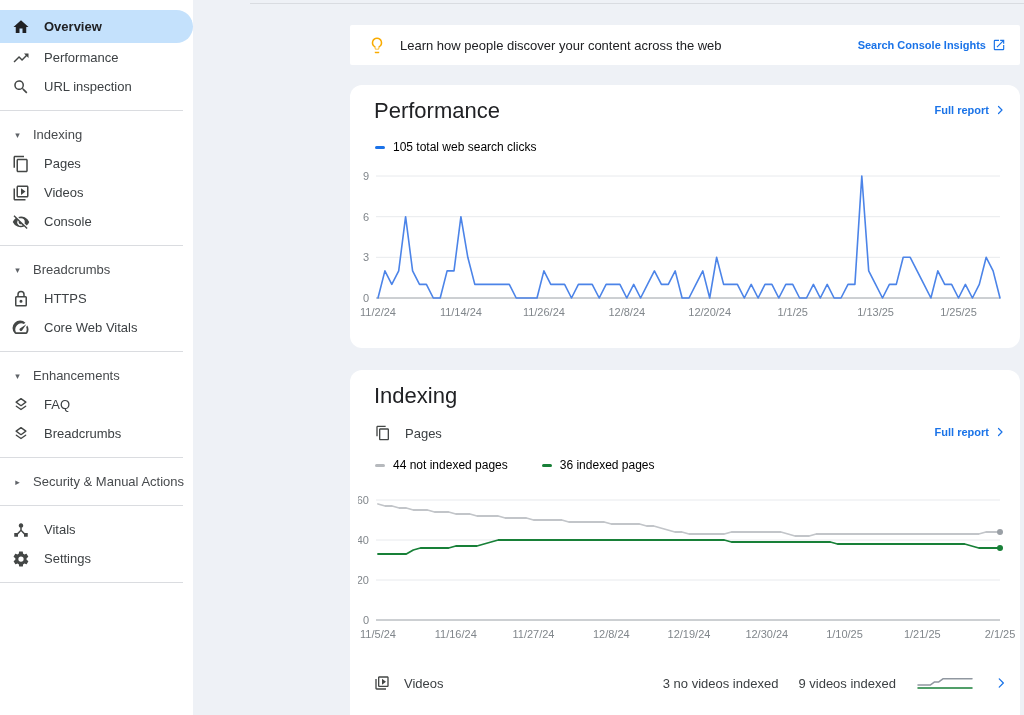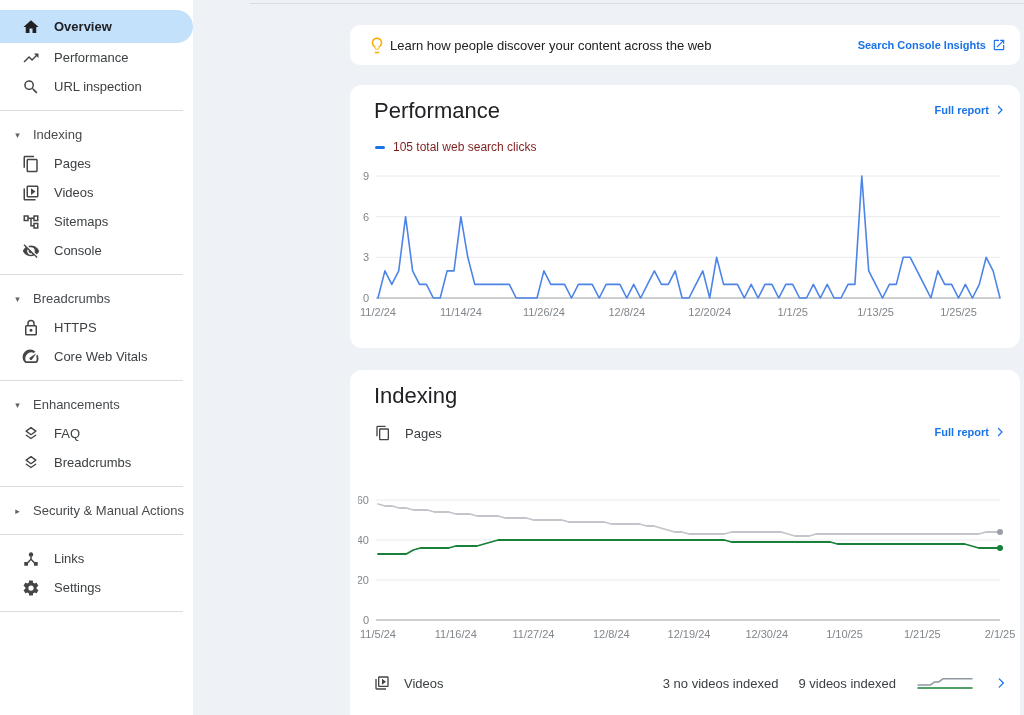--- a/index.html
+++ b/index.html
@@ -4,53 +4,53 @@
 <style>
   html,body{margin:0;padding:0}
   body{width:1024px;height:715px;overflow:hidden;background:#eef1f6;
        font-family:"Liberation Sans",sans-serif;position:relative;color:#202124}
 
   .topline{position:absolute;left:250px;right:0;top:3px;height:1px;background:#d9dce1}
 
   
   .sidebar{position:absolute;left:0;top:0;width:193px;height:715px;background:#fff;
            padding-top:10px;box-sizing:border-box;z-index:2}
-  .nav-item{display:flex;align-items:center;height:29px;padding-left:22px;gap:14px;
+  .nav-item{display:flex;align-items:center;height:29px;padding-left:12px;gap:14px;
             color:#3c4043;font-size:13px;cursor:pointer;box-sizing:border-box}
   .nav-item .nav-icon{width:18px;height:18px;color:#444746;display:flex;flex:none}
   .nav-item .nav-icon svg{width:18px;height:18px}
   .nav-item.selected{background:#c4e1fc;border-radius:0 17px 17px 0;height:33px;
                      font-weight:700;color:#202124}
   .nav-item.selected .nav-icon{color:#202124}
   .nav-section{display:flex;align-items:center;height:29px;padding-left:12px;gap:10px;
                font-size:13px;color:#474a4d;cursor:pointer}
   .caret{font-size:9px;color:#5f6368;width:11px;text-align:center;flex:none}
   .nav-divider{height:1px;background:#dadce0;margin:9px 10px 9px 0}
 
   
   .content{position:absolute;left:193px;top:0;right:0;height:715px}
   .card{position:absolute;left:157px;width:670px;background:#fff;border-radius:12px;box-sizing:border-box}
 
-  .banner{top:25px;height:40px;border-radius:10px;display:flex;align-items:center;
-          padding:0 14px 0 18px;gap:4px}
+  .banner{top:25px;height:40px;border-radius:2px;display:flex;align-items:center;
+          padding:0 14px 0 18px;gap:14px}
   .banner-text{font-size:13px;color:#202124}
   .spacer{flex:1}
   .link{color:#1a73e8;font-size:11px;font-weight:700;text-decoration:none;cursor:pointer;
         display:flex;align-items:center;gap:6px}
   .ic{display:flex}
   .ic svg{display:block}
 
   .perf-card{top:85px;height:263px}
   .idx-card{top:370px;height:362px}
   .card-title{margin:0;position:absolute;left:24px;top:13px;font-size:22px;font-weight:400;color:#202124}
   .full-report{position:absolute;right:14px;display:flex;align-items:flex-start;gap:5px}
   .perf-card .full-report{top:19px}
   .idx-card .full-report{top:56px}
   .legend{position:absolute;left:25px;display:flex;align-items:center;gap:8px;
-          font-size:12px;color:#7f1d1d}
+          font-size:12px;color:#000000}
   .perf-card .legend{top:55px}
   .idx-card .legend{top:88px}
   .legend .swatch{width:10px;height:3px;border-radius:2px;flex:none}
   .legend .gap{width:18px}
   .row-pages{position:absolute;left:25px;top:55px;display:flex;align-items:center;gap:14px;
              font-size:13px;color:#3c4043}
   .row-pages .ic, .videos-row .ic{color:#444746}
 
   svg.chart{position:absolute;left:8px}
   .perf-chart{top:76px}
@@ -109,28 +109,20 @@
       <span class="nav-icon">
         <svg viewBox="0 0 24 24">
           <path fill="currentColor" d="M4 6H2v14c0 1.1.9 2 2 2h14v-2H4V6zm16-4H8c-1.1 0-2 .9-2 2v12c0 1.1.9 2 2 2h12c1.1 0 2-.9 2-2V4c0-1.1-.9-2-2-2zm0 14H8V4h12v12zm-8-1.5 6-4.5-6-4.5v9z"></path>
         </svg>
       </span>
       <span>Videos</span>
     </div>
     <div class="nav-item">
       <span class="nav-icon">
         <svg viewBox="0 0 24 24">
-          <path fill="currentColor" d="M22 11V3h-7v3H9V3H2v8h7V8h2v10h4v3h7v-8h-7v3h-2V8h2v3zM7 9H4V5h3zm10 6h3v4h-3zm0-10h3v4h-3z"></path>
-        </svg>
-      </span>
-      <span>Sitemaps</span>
-    </div>
-    <div class="nav-item">
-      <span class="nav-icon">
-        <svg viewBox="0 0 24 24">
           <path fill="currentColor" d="M12 7a5 5 0 0 1 5 5c0 .6-.1 1.2-.4 1.8l3 3A11.8 11.8 0 0 0 23 12 11.8 11.8 0 0 0 8.2 5.3l2.1 2.1c.5-.2 1.1-.4 1.7-.4zM2 4.3l2.8 2.8A11.8 11.8 0 0 0 1 12a11.8 11.8 0 0 0 15.2 6.1l3.3 3.3 1.3-1.3L3.3 3 2 4.3zm5.5 5.5 1.5 1.5a3 3 0 0 0 3.7 3.7l1.5 1.5A5 5 0 0 1 7.5 9.8z"></path>
         </svg>
       </span>
       <span>Console</span>
     </div>
     <div class="nav-divider"></div>
     <div class="nav-section">
       <span class="caret">▾</span>
       <span>Breadcrumbs</span>
     </div>
@@ -178,21 +170,21 @@
       <span class="caret">▸</span>
       <span>Security &amp; Manual Actions</span>
     </div>
     <div class="nav-divider"></div>
     <div class="nav-item">
       <span class="nav-icon">
         <svg viewBox="0 0 24 24">
           <path fill="currentColor" d="M17 16l-4-4V8.8a3 3 0 1 0-2 0V12l-4 4H3v5h5v-3.1l4-4.2 4 4.2V21h5v-5z"></path>
         </svg>
       </span>
-      <span>Links</span>
+      <span>Vitals</span>
     </div>
     <div class="nav-item">
       <span class="nav-icon">
         <svg viewBox="0 0 24 24">
           <path fill="currentColor" d="M19.4 13c0-.3.1-.7.1-1s0-.7-.1-1l2.1-1.7c.2-.2.3-.4.1-.6l-2-3.5c-.1-.2-.4-.3-.6-.2l-2.5 1a7.3 7.3 0 0 0-1.7-1l-.4-2.6c0-.2-.2-.4-.5-.4h-4c-.3 0-.5.2-.5.4L9 5a7.3 7.3 0 0 0-1.7 1l-2.5-1c-.2-.1-.5 0-.6.2l-2 3.5c-.1.2-.1.4.1.6L4.5 11c0 .3-.1.7-.1 1s0 .7.1 1l-2.1 1.7c-.2.2-.3.4-.1.6l2 3.5c.1.2.4.3.6.2l2.5-1a7.3 7.3 0 0 0 1.7 1l.4 2.6c0 .2.2.4.5.4h4c.3 0 .5-.2.5-.4l.4-2.6a7.3 7.3 0 0 0 1.7-1l2.5 1c.2.1.5 0 .6-.2l2-3.5c.1-.2.1-.4-.1-.6zM12 15.5A3.5 3.5 0 1 1 15.5 12 3.5 3.5 0 0 1 12 15.5z"></path>
         </svg>
       </span>
       <span>Settings</span>
     </div>
     <div class="nav-divider"></div>
@@ -264,20 +256,27 @@
       <span>Pages</span>
     </div>
     <a class="link full-report">
       <span>Full report</span>
       <span class="ic">
         <svg width="12" height="12" viewBox="0 0 24 24" fill="none" stroke="#1a73e8" stroke-width="2.4" stroke-linecap="round" stroke-linejoin="round">
             <path d="M9 5l7 7-7 7"></path>
           </svg>
       </span>
     </a>
+    <div class="legend">
+      <span class="swatch" style="background:#b6b9bd"></span>
+      <span>44 not indexed pages</span>
+      <span class="gap"></span>
+      <span class="swatch" style="background:#188038"></span>
+      <span>36 indexed pages</span>
+    </div>
     <svg class="chart idx-chart" id="idx-chart" width="660" height="168">
         <line x1="18" x2="642" y1="138.0" y2="138.0" stroke="#9aa0a6" stroke-width="1"></line>
         <text x="11" y="142.0" text-anchor="end" class="axis">0</text>
         <line x1="18" x2="642" y1="98.0" y2="98.0" stroke="#e8eaed" stroke-width="1"></line>
         <text x="11" y="102.0" text-anchor="end" class="axis">20</text>
         <line x1="18" x2="642" y1="58.0" y2="58.0" stroke="#e8eaed" stroke-width="1"></line>
         <text x="11" y="62.0" text-anchor="end" class="axis">40</text>
         <line x1="18" x2="642" y1="18.0" y2="18.0" stroke="#e8eaed" stroke-width="1"></line>
         <text x="11" y="22.0" text-anchor="end" class="axis">60</text>
         <text x="20.0" y="156" text-anchor="middle" class="axis">11/5/24</text>

